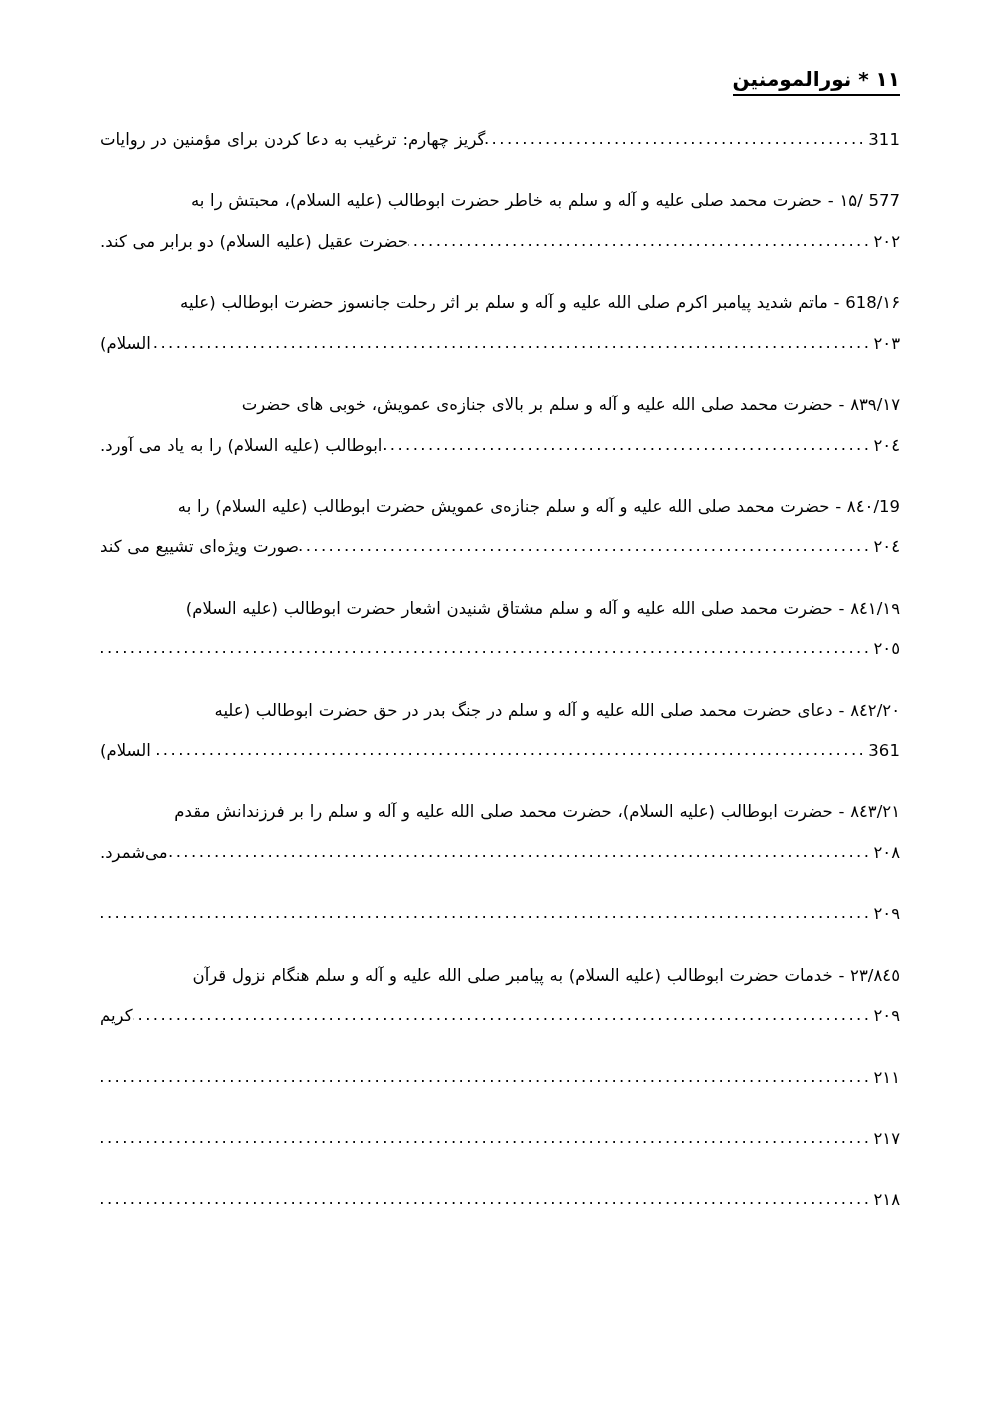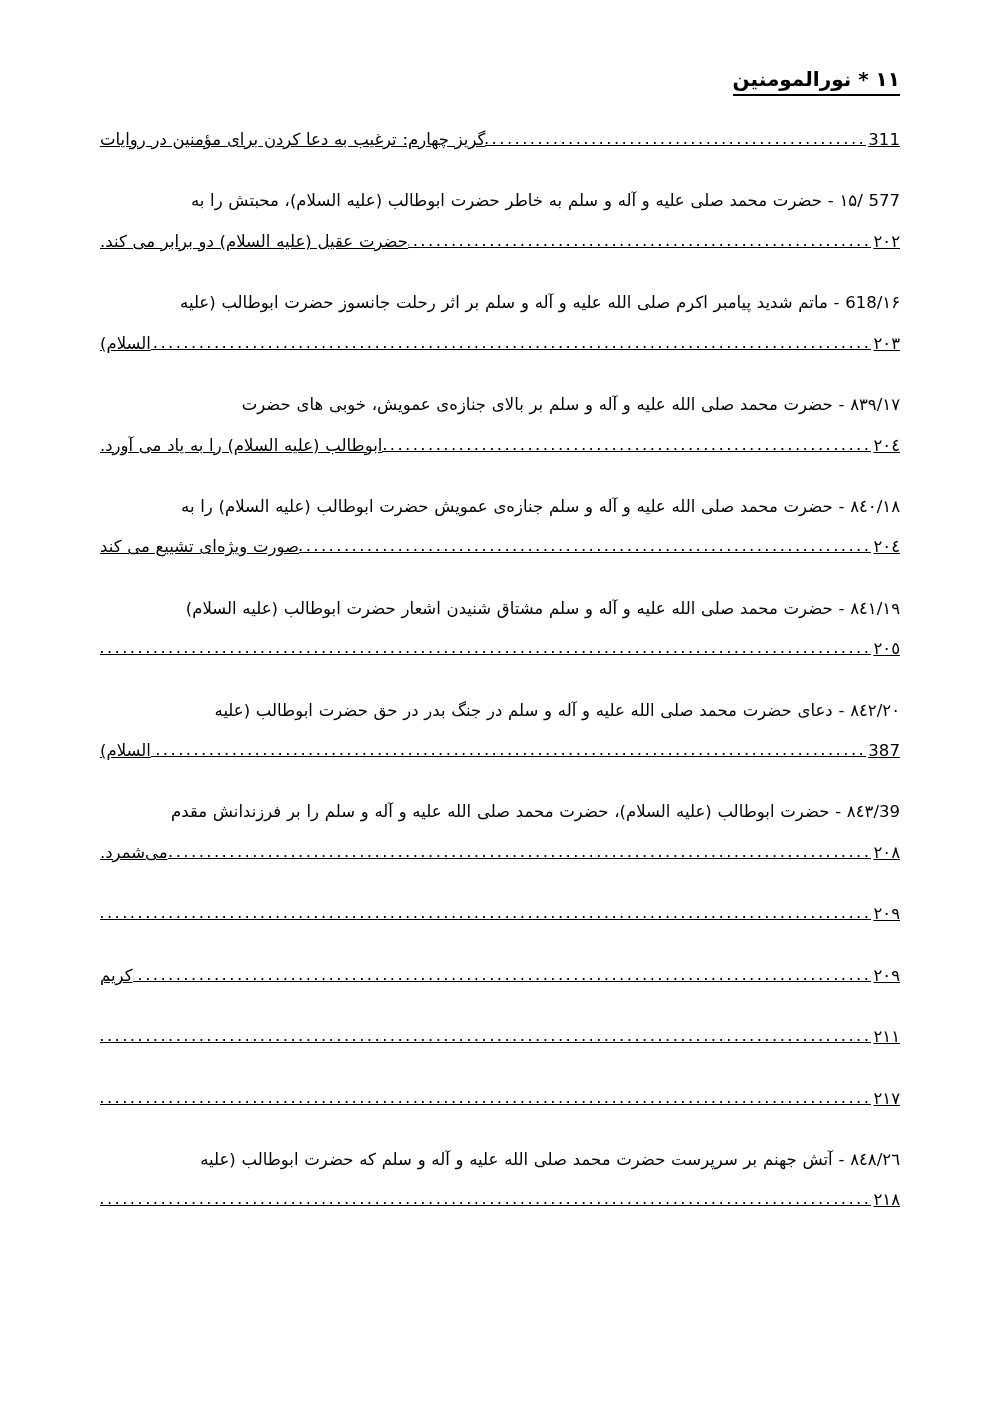--- a/index.html
+++ b/index.html
@@ -71,21 +71,20 @@
     unicode-bidi: isolate;
   }
 
   
   .leader-row {
     display: flex;
     flex-direction: row-reverse;
     align-items: flex-start;
     width: 100%;
     direction: rtl;
-    text-decoration: underline;
   }
   .leader-tail {
     direction: rtl;
     unicode-bidi: isolate;
     white-space: pre;
     flex: 0 0 auto;
     max-width: 100%;
   }
   .leader-dots {
     flex: 1 1 auto;
@@ -145,77 +144,77 @@
         </div>
         <div class="entry">
           <div class="entry-text">۸۳۹/۱۷ - حضرت محمد صلی الله علیه و آله و سلم بر بالای جنازه‌ی عمویش، خوبی های حضرت</div>
           <div class="leader-row">
             <span class="leader-tail">ابوطالب (علیه السلام) را به یاد می آورد.</span>
             <span class="leader-dots">............................................................................................................................................................................................................................</span>
             <span class="leader-page">۲۰٤</span>
           </div>
         </div>
         <div class="entry">
-          <div class="entry-text">۸٤۰/۱۸ - حضرت محمد صلی الله علیه و آله و سلم جنازه‌ی عمویش حضرت ابوطالب (علیه السلام) را به</div>
+          <div class="entry-text">۸٤۰/19 - حضرت محمد صلی الله علیه و آله و سلم جنازه‌ی عمویش حضرت ابوطالب (علیه السلام) را به</div>
           <div class="leader-row">
             <span class="leader-tail">صورت ویژه‌ای تشییع می کند</span>
             <span class="leader-dots">............................................................................................................................................................................................................................</span>
             <span class="leader-page">۲۰٤</span>
           </div>
         </div>
         <div class="entry">
           <div class="entry-text">۸٤۱/۱۹ - حضرت محمد صلی الله علیه و آله و سلم مشتاق شنیدن اشعار حضرت ابوطالب (علیه السلام)</div>
           <div class="leader-row tailless">
             <span class="leader-dots">............................................................................................................................................................................................................................</span>
             <span class="leader-page">۲۰٥</span>
           </div>
         </div>
         <div class="entry">
           <div class="entry-text">۸٤۲/۲۰ - دعای حضرت محمد صلی الله علیه و آله و سلم در جنگ بدر در حق حضرت ابوطالب (علیه</div>
           <div class="leader-row">
             <span class="leader-tail">السلام)</span>
             <span class="leader-dots">............................................................................................................................................................................................................................</span>
-            <span class="leader-page">387</span>
-          </div>
-        </div>
-        <div class="entry">
-          <div class="entry-text">۸٤۳/39 - حضرت ابوطالب (علیه السلام)، حضرت محمد صلی الله علیه و آله و سلم را بر فرزندانش مقدم</div>
+            <span class="leader-page">361</span>
+          </div>
+        </div>
+        <div class="entry">
+          <div class="entry-text">۸٤۳/۲۱ - حضرت ابوطالب (علیه السلام)، حضرت محمد صلی الله علیه و آله و سلم را بر فرزندانش مقدم</div>
           <div class="leader-row">
             <span class="leader-tail">می‌شمرد.</span>
             <span class="leader-dots">............................................................................................................................................................................................................................</span>
             <span class="leader-page">۲۰۸</span>
           </div>
         </div>
         <div class="entry single">
           <div class="leader-row tailless">
             <span class="leader-dots">............................................................................................................................................................................................................................</span>
             <span class="leader-page">۲۰۹</span>
           </div>
         </div>
         <div class="entry">
+          <div class="entry-text">۸٤٥/۲۳ - خدمات حضرت ابوطالب (علیه السلام) به پیامبر صلی الله علیه و آله و سلم هنگام نزول قرآن</div>
           <div class="leader-row">
             <span class="leader-tail">کریم</span>
             <span class="leader-dots">............................................................................................................................................................................................................................</span>
             <span class="leader-page">۲۰۹</span>
           </div>
         </div>
         <div class="entry">
           <div class="leader-row">
             <span class="leader-dots">............................................................................................................................................................................................................................</span>
             <span class="leader-page">۲۱۱</span>
           </div>
         </div>
         <div class="entry single">
           <div class="leader-row tailless">
             <span class="leader-dots">............................................................................................................................................................................................................................</span>
             <span class="leader-page">۲۱۷</span>
           </div>
         </div>
         <div class="entry">
-          <div class="entry-text">۸٤۸/۲٦ - آتش جهنم بر سرپرست حضرت محمد صلی الله علیه و آله و سلم که حضرت ابوطالب (علیه</div>
           <div class="leader-row">
             <span class="leader-dots">............................................................................................................................................................................................................................</span>
             <span class="leader-page">۲۱۸</span>
           </div>
         </div>
       </div>
 
   </div>
 </div>
 

